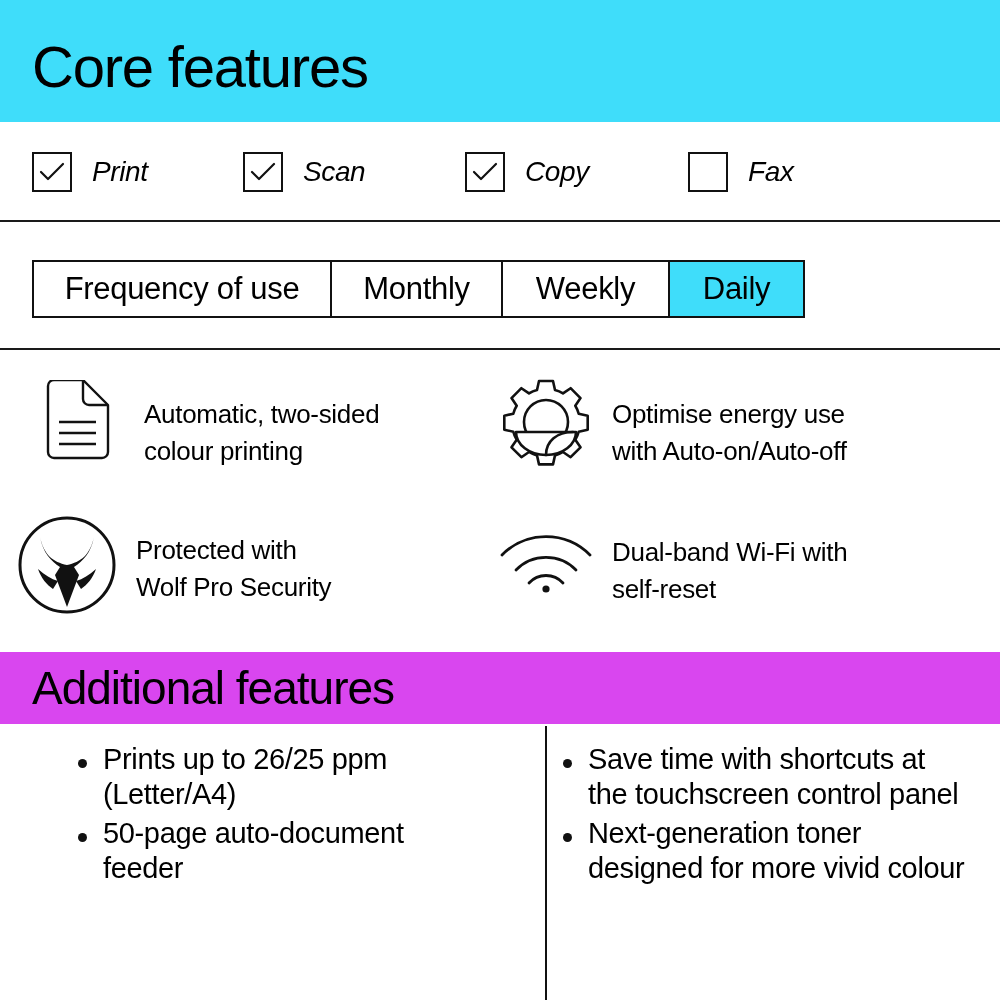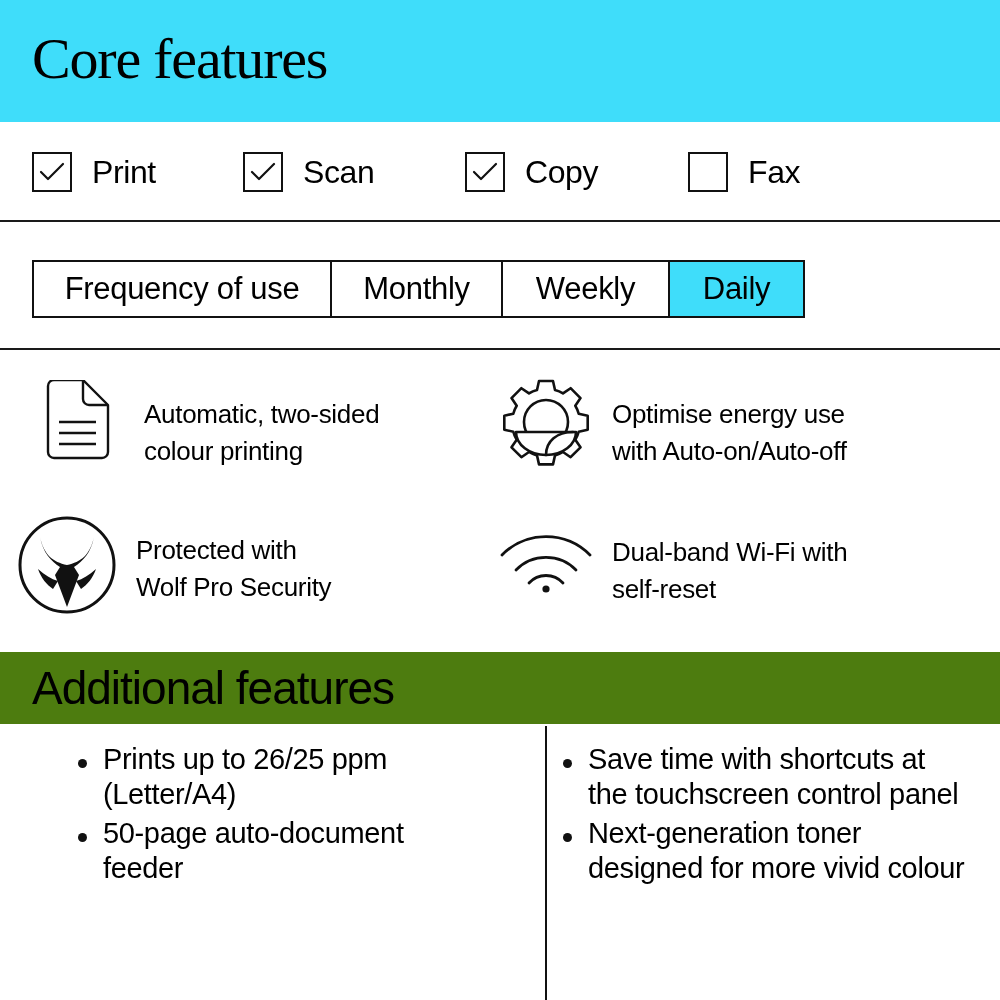--- a/index.html
+++ b/index.html
@@ -26,28 +26,27 @@
     position: absolute;
     left: 0;
     top: 0;
     width: 1000px;
     height: 122px;
     background: #3fddfa;
   }
   .core-banner-title {
     position: absolute;
     left: 32px;
-    top: 24px;
+    top: 32px;
     font-size: 58px;
     line-height: 70px;
     font-weight: 400;
     letter-spacing: -1.2px;
     color: #000000;
     white-space: nowrap;
-    font-family: Liberation Serif, serif;
   }
 
   
   .capability-row {
     position: absolute;
     left: 0;
     top: 122px;
     width: 1000px;
     height: 100px;
     border-bottom: 2px solid #1a1a1a;
@@ -68,24 +67,25 @@
     flex: none;
   }
   .capability .box svg {
     position: absolute;
     left: 50%;
     top: 50%;
     transform: translate(-50%, -50%);
     display: block;
   }
   .capability .cap-label {
-    font-size: 32px;
+    font-size: 28px;
     line-height: 40px;
     letter-spacing: -0.4px;
     white-space: nowrap;
+    font-style: italic;
   }
   .cap-0 { left: 32px; }
   .cap-1 { left: 243px; }
   .cap-2 { left: 465px; }
   .cap-3 { left: 688px; }
 
   
   .freq-section {
     position: absolute;
     left: 0;
@@ -156,21 +156,21 @@
   .if-2 .feat-text { padding-top: 18px; }
   .if-3 .feat-text { padding-top: 20px; }
 
   
   .additional-banner {
     position: absolute;
     left: 0;
     top: 652px;
     width: 1000px;
     height: 72px;
-    background: #4d7c0f;
+    background: #d946ef;
   }
   .additional-banner-title {
     position: absolute;
     left: 32px;
     top: 8px;
     font-size: 46px;
     line-height: 56px;
     letter-spacing: -1px;
     white-space: nowrap;
   }

